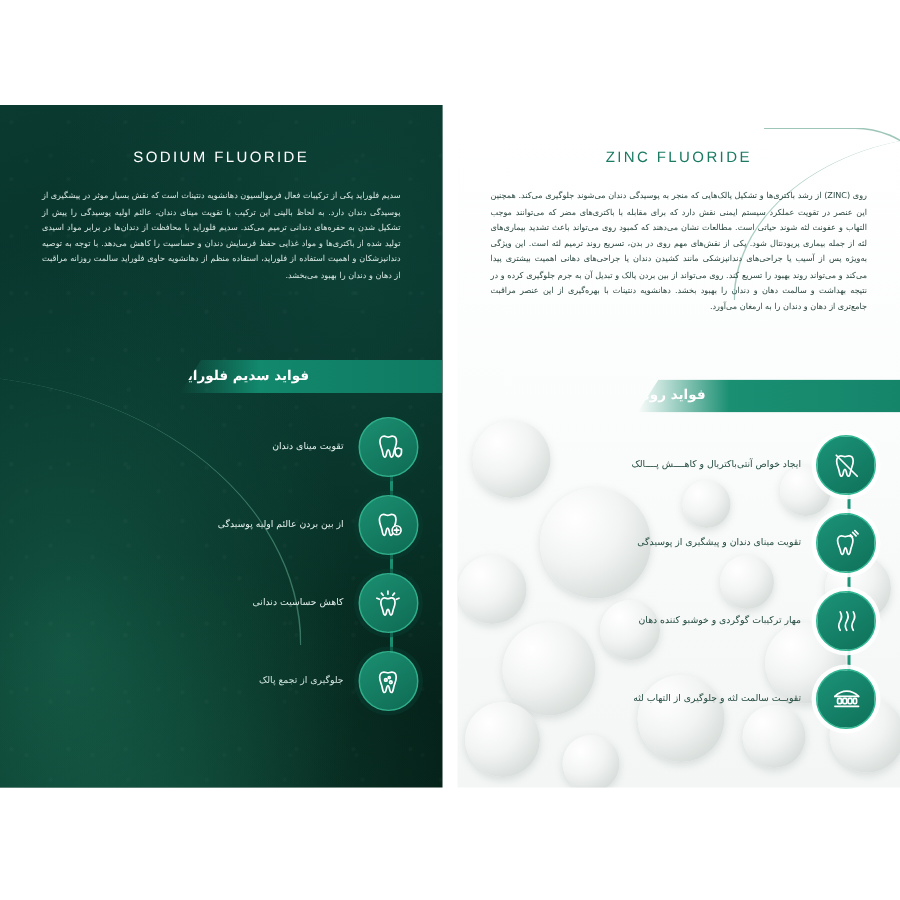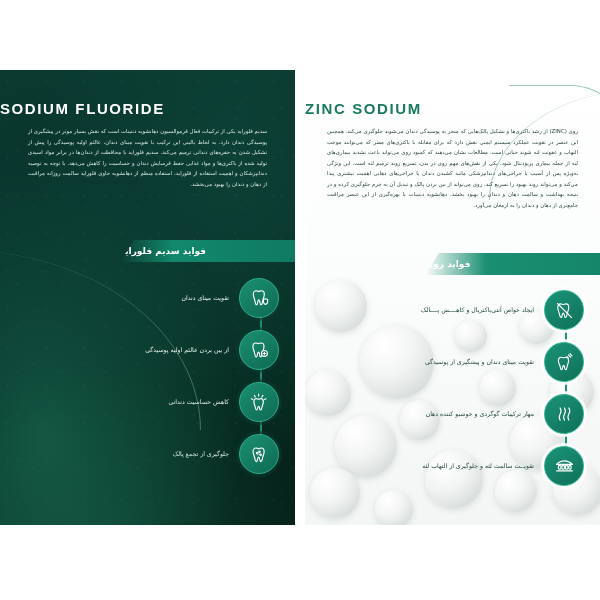--- a/index.html
+++ b/index.html
@@ -91,24 +91,24 @@
     width: 150px;
     height: 110px;
     border-left: 1.2px solid rgba(60,140,115,0.45);
     border-radius: 100% 0 0 0 / 100% 0 0 0;
   }
 
   
   .section-title {
     position: absolute;
     width: 100%;
-    text-align: left;
+    text-align: center;
     font-family: "Liberation Sans", sans-serif;
-    font-size: 15px;
-    font-weight: bold;
+    font-size: 10px;
+    font-weight: normal;
     letter-spacing: 1.6px;
   }
   .title-left { top: 30px; color: #ffffff; }
   .title-right { top: 30px; color: #1a7a62; }
 
   
   .para {
     position: absolute;
     direction: rtl;
     text-align: justify;
@@ -319,21 +319,21 @@
       <div class="bubble" style="left:245px;top:300px; width:44px; height:44px;"></div>
       <div class="bubble" style="left:190px;top:400px; width:42px; height:42px;"></div>
       <div class="bubble" style="left:248px;top:395px; width:50px; height:50px;"></div>
       <div class="bubble" style="left:150px;top:250px; width:32px; height:32px;"></div>
       <div class="bubble" style="left:215px;top:240px; width:34px; height:34px;"></div>
       <div class="bubble" style="left:70px; top:420px; width:38px; height:38px;"></div>
     </div>
 
     <div class="right-curve"></div>
 
-    <div class="section-title title-right">ZINC SODIUM</div>
+    <div class="section-title title-right">ZINC FLUORIDE</div>
 
     <div class="para para-right">روی (ZINC) از رشد باکتری‌ها و تشکیل پالک‌هایی که منجر به پوسیدگی دندان می‌شوند جلوگیری می‌کند. همچنین این عنصر در تقویت عملکرد سیستم ایمنی نقش دارد که برای مقابله با باکتری‌های مضر که می‌توانند موجب التهاب و عفونت لثه شوند حیاتی است. مطالعات نشان می‌دهند که کمبود روی می‌تواند باعث تشدید بیماری‌های لثه از جمله بیماری پریودنتال شود. یکی از نقش‌های مهم روی در بدن، تسریع روند ترمیم لثه است. این ویژگی به‌ویژه پس از آسیب یا جراحی‌های دندانپزشکی مانند کشیدن دندان یا جراحی‌های دهانی اهمیت بیشتری پیدا می‌کند و می‌تواند روند بهبود را تسریع کند. روی می‌تواند از بین بردن پالک و تبدیل آن به جرم جلوگیری کرده و در نتیجه بهداشت و سالمت دهان و دندان را بهبود بخشد. دهانشویه دنتینات با بهره‌گیری از این عنصر مراقبت جامع‌تری از دهان و دندان را به ارمغان می‌آورد.</div>
 
     <div class="ribbon ribbon-right">فواید روی</div>
 
     <div class="benefits benefits-right">
 
       <div class="benefit">
         <div class="circle circle-light">
           <svg class="icon-svg" viewBox="0 0 24 24" fill="none" stroke="#ffffff" stroke-width="1.3" stroke-linecap="round" stroke-linejoin="round">

